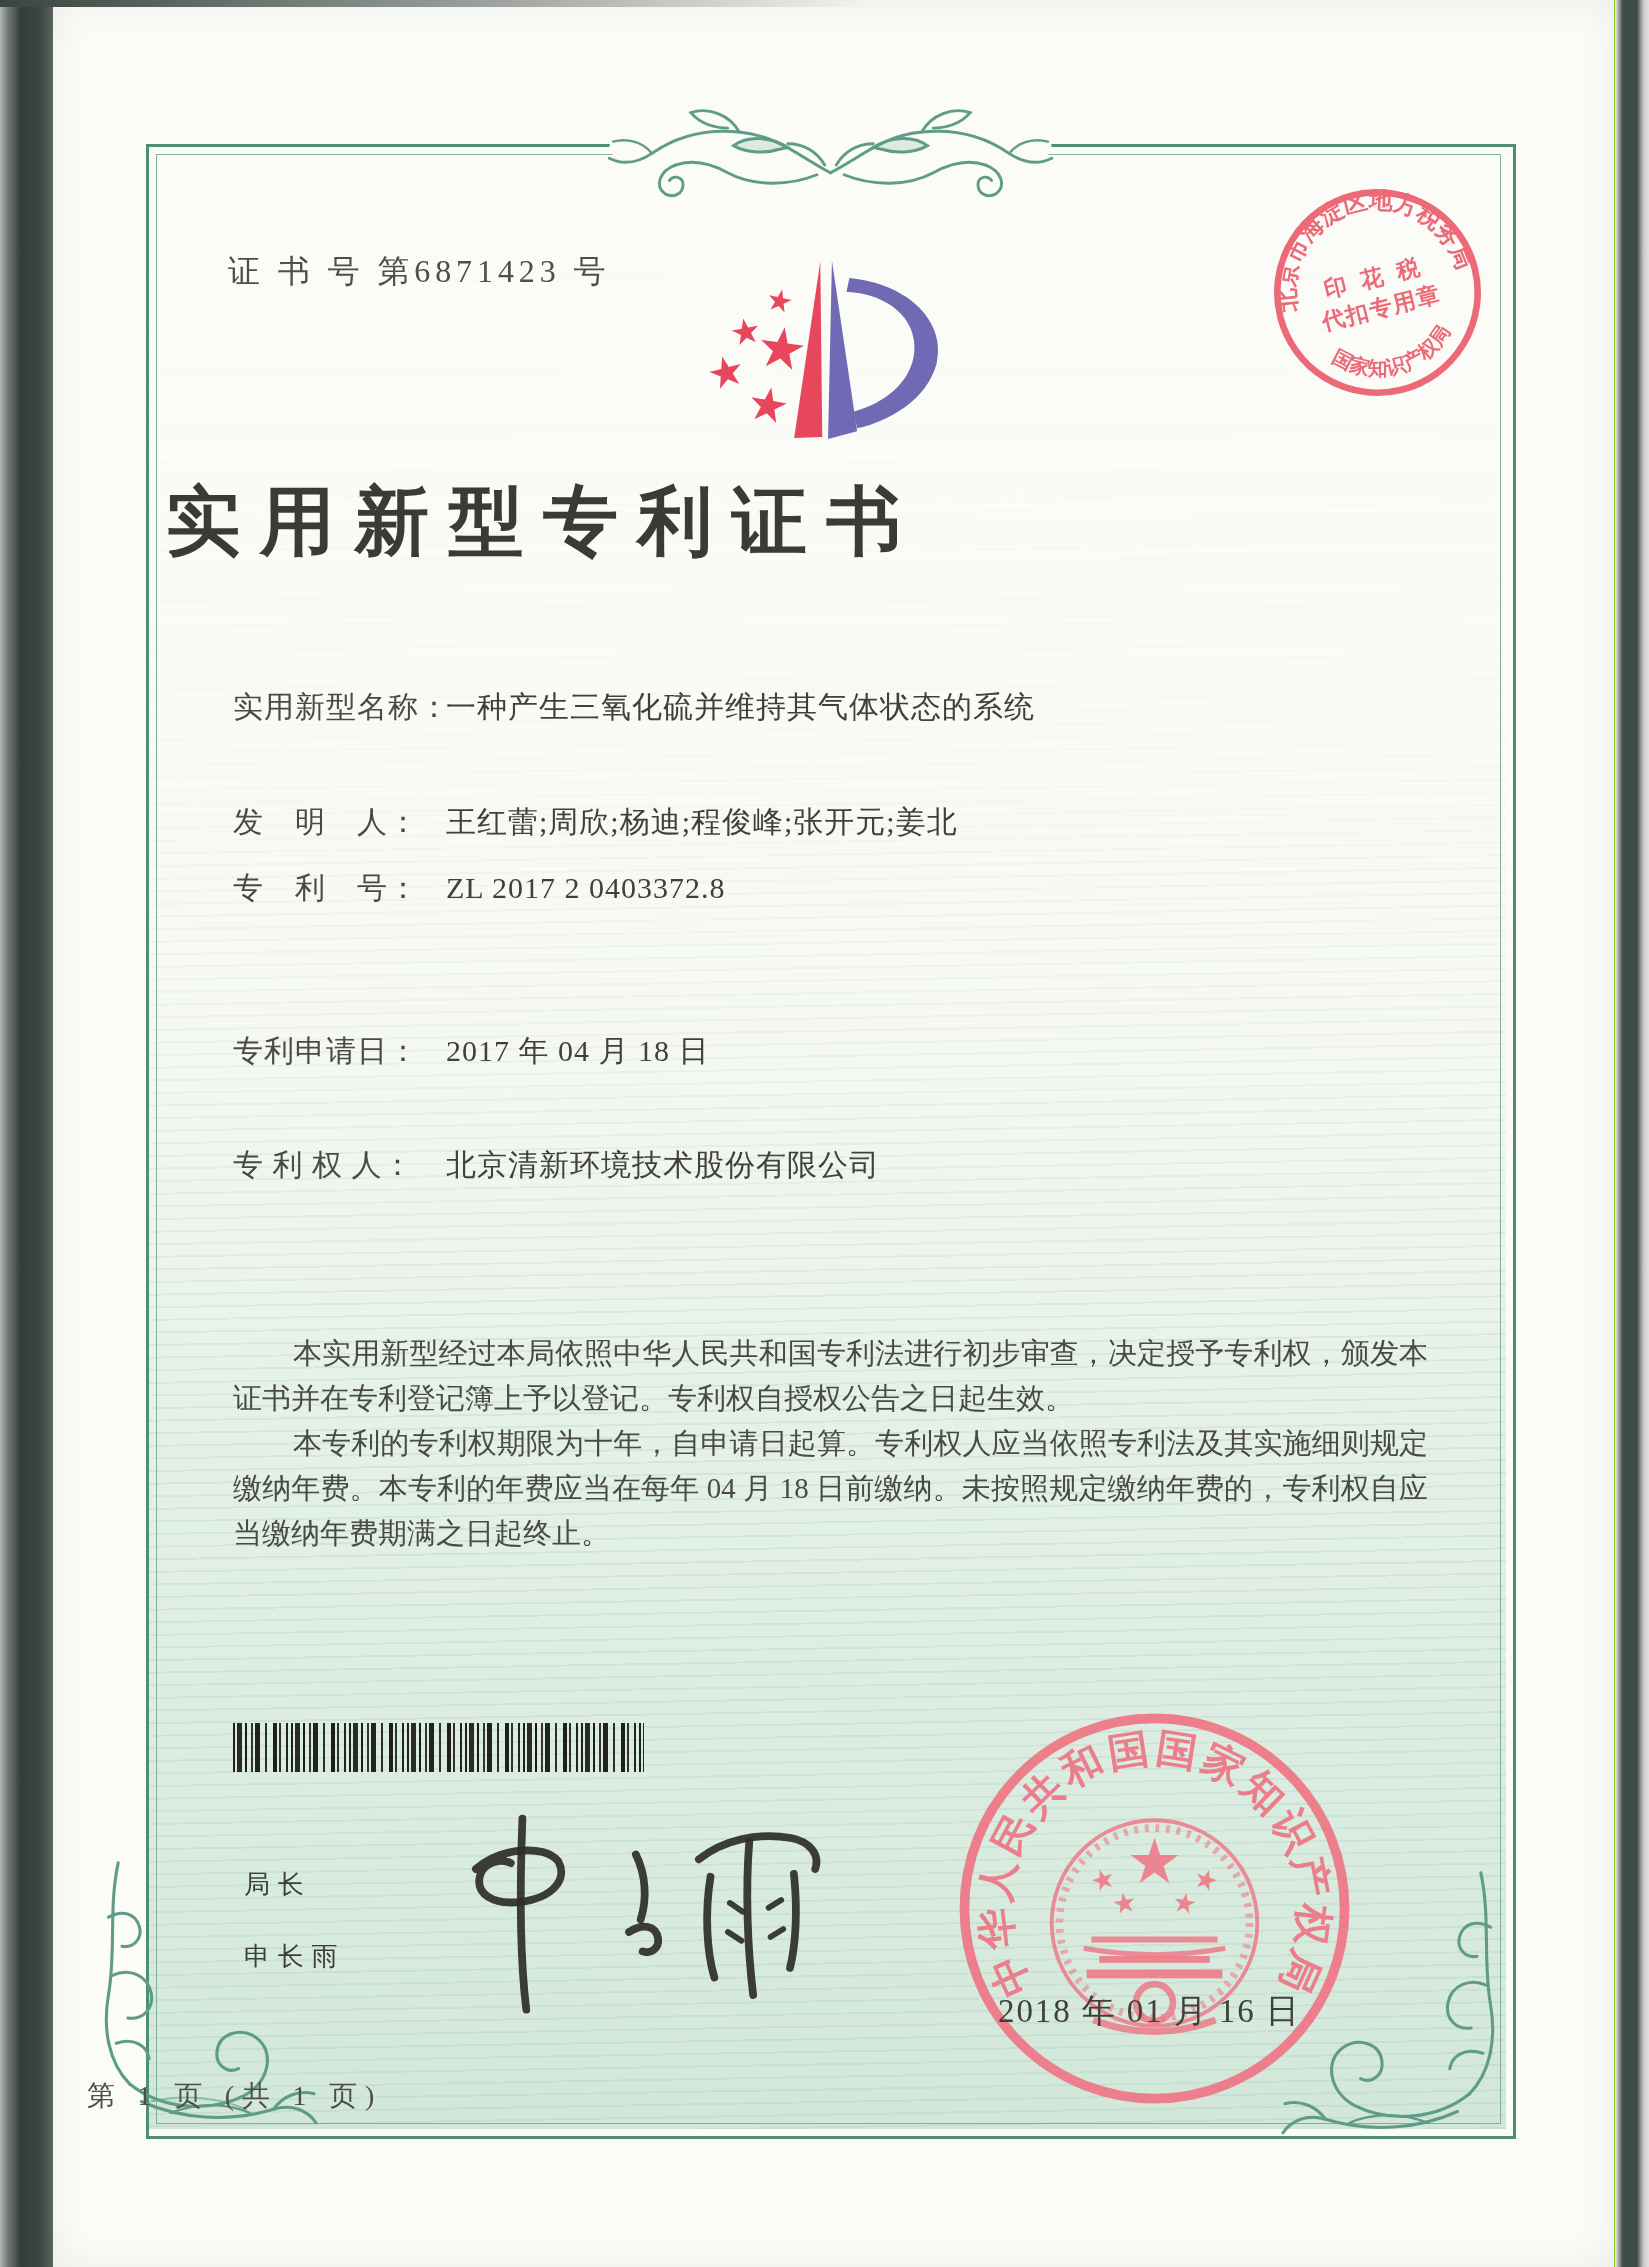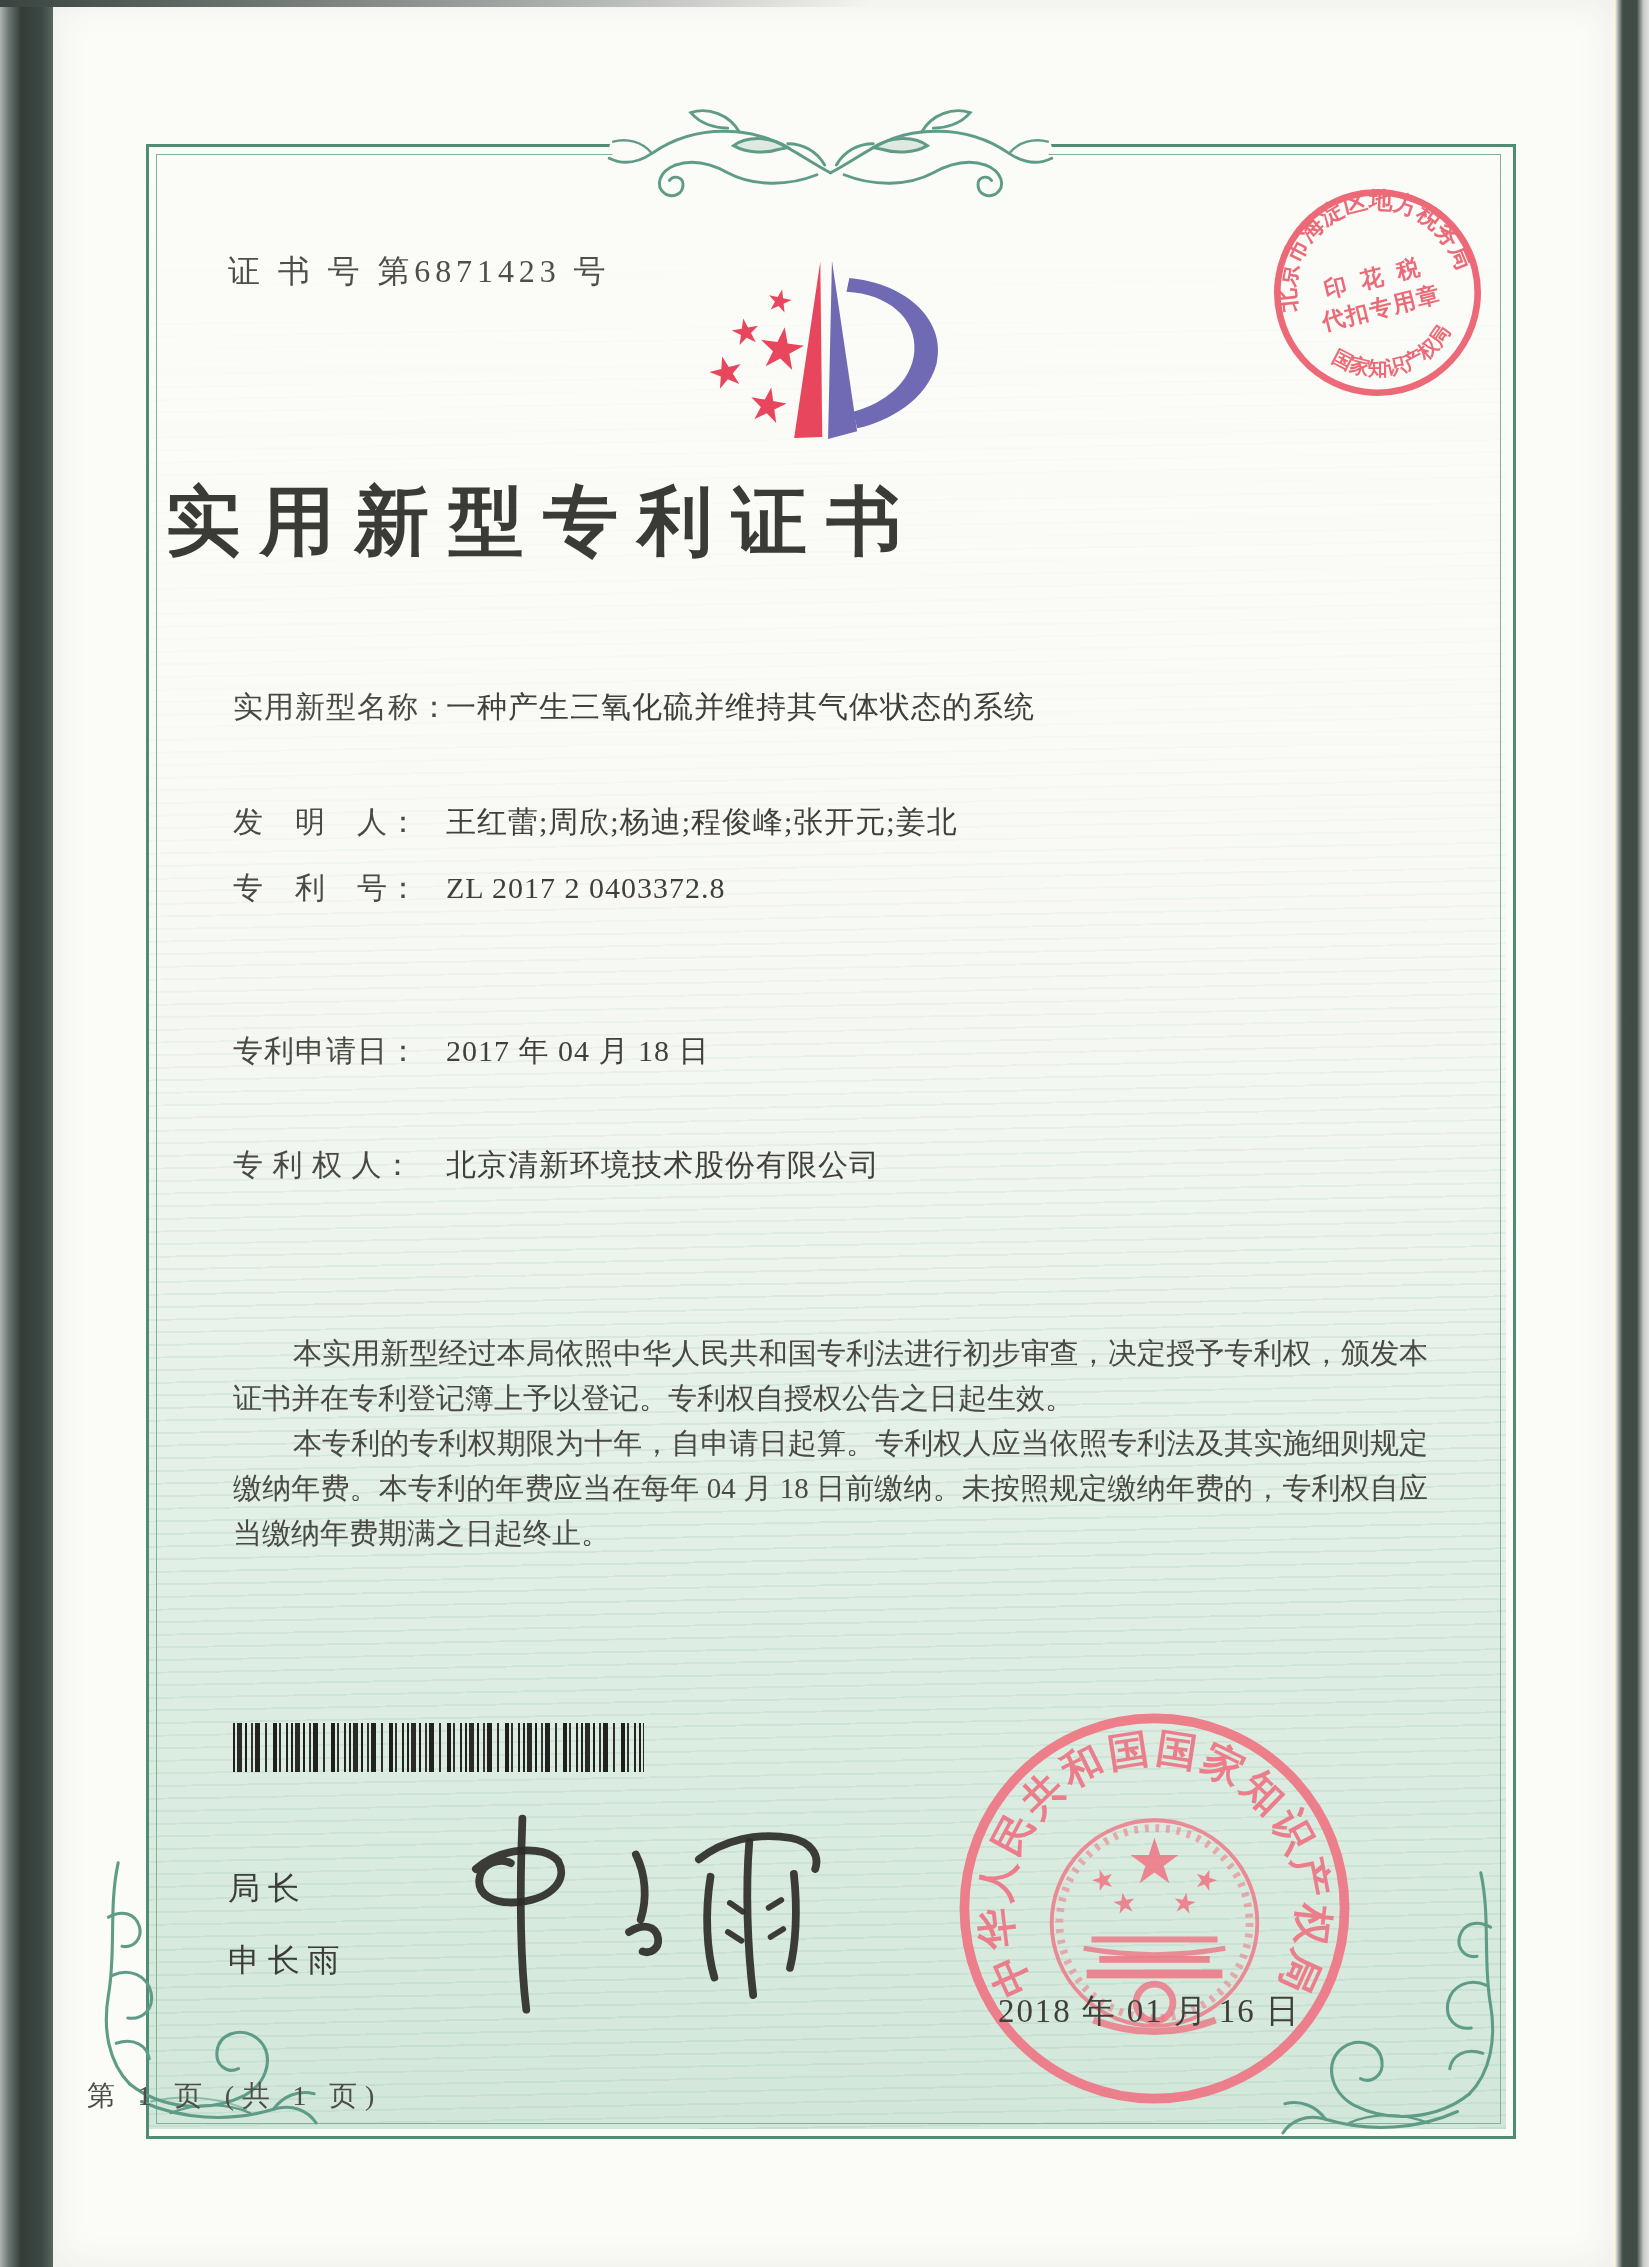--- a/index.html
+++ b/index.html
@@ -1,16 +1,16 @@
 <!DOCTYPE html>
 <html><head>
 <meta charset="utf-8">
 <style>
   html,body{margin:0;padding:0;background:#d8d8d6;}
-  #scan{position:relative;width:1650px;height:2268px;background:#fef9c3;overflow:hidden;
+  #scan{position:relative;width:1650px;height:2268px;background:#84cc16;overflow:hidden;
         font-family:"Liberation Serif","DejaVu Serif",serif;}
   .abs{position:absolute;}
   
   .edgeL{left:0;top:0;width:53px;height:2268px;
          background:linear-gradient(90deg,#b0b4b2 0%,#6d7672 16%,#323d38 40%,#3c4843 78%,#5a655f 100%);}
   .edgeR{left:1615px;top:0;width:35px;height:2268px;
          background:linear-gradient(90deg,#f2f2f0 0%,#414d47 22%,#3f4b45 62%,#c9ccca 82%,#e6e7e5 100%);}
   .edgeT{left:0;top:0;width:873px;height:6.8px;background:linear-gradient(90deg,#39443f,#9aa09d 55%,rgba(240,240,238,0));}
   .paper{left:53px;top:0;width:1561px;height:2268px;background:#fbfbf7;box-shadow:inset 0 0 39px rgba(60,80,70,.08);}
   
@@ -35,21 +35,21 @@
     background:repeating-linear-gradient(90deg,
       #20201e 0 1.9px, rgba(0,0,0,0) 1.9px 3.9px,
       #2a2a28 3.9px 8.7px, rgba(0,0,0,0) 8.7px 11.6px,
       #1c1c1a 11.6px 13.6px, rgba(0,0,0,0) 13.6px 18.4px,
       #333330 18.4px 20.4px, rgba(0,0,0,0) 20.4px 22px,
       #222220 22px 27px, rgba(0,0,0,0) 27px 32px,
       #2d2d2a 32px 34px, rgba(0,0,0,0) 34px 40px,
       #1e1e1c 40px 44px, rgba(0,0,0,0) 44px 46px,
       #30302d 46px 48px, rgba(0,0,0,0) 48px 53px,
       #23231f 53px 55px, rgba(0,0,0,0) 55px 58px);}
-  .director{left:228px;font-size:32px;color:#3d3c38;letter-spacing:7.8px;font-family:"Liberation Sans","DejaVu Sans",sans-serif;}
+  .director{left:244px;font-size:26px;color:#3d3c38;letter-spacing:7.8px;font-family:"Liberation Sans","DejaVu Sans",sans-serif;}
   .date{left:998px;top:1989px;font-size:33px;color:#403f3a;letter-spacing:1.9px;z-index:5;}
   .footer{left:87px;top:2077px;width:1359px;text-align:left;font-size:28px;color:#4e4e49;letter-spacing:7.8px;}
   svg{display:block;}
   .sealtext{font-family:"Liberation Serif","DejaVu Serif",serif;font-weight:700;}
 </style>
 </head>
 <body>
 
 <div id="scan">
 

